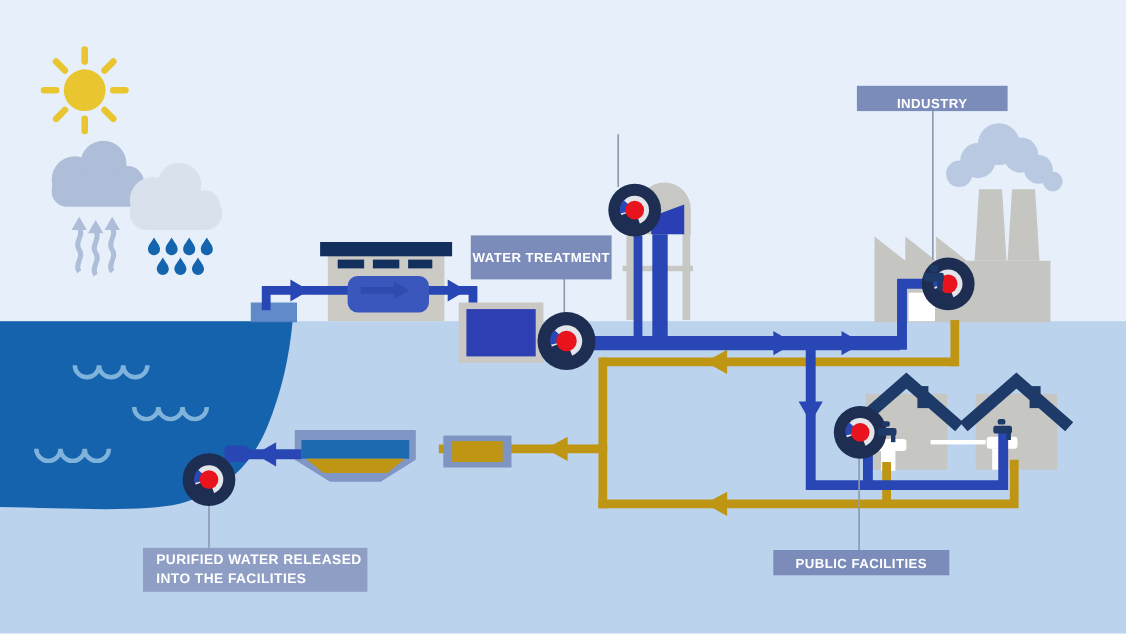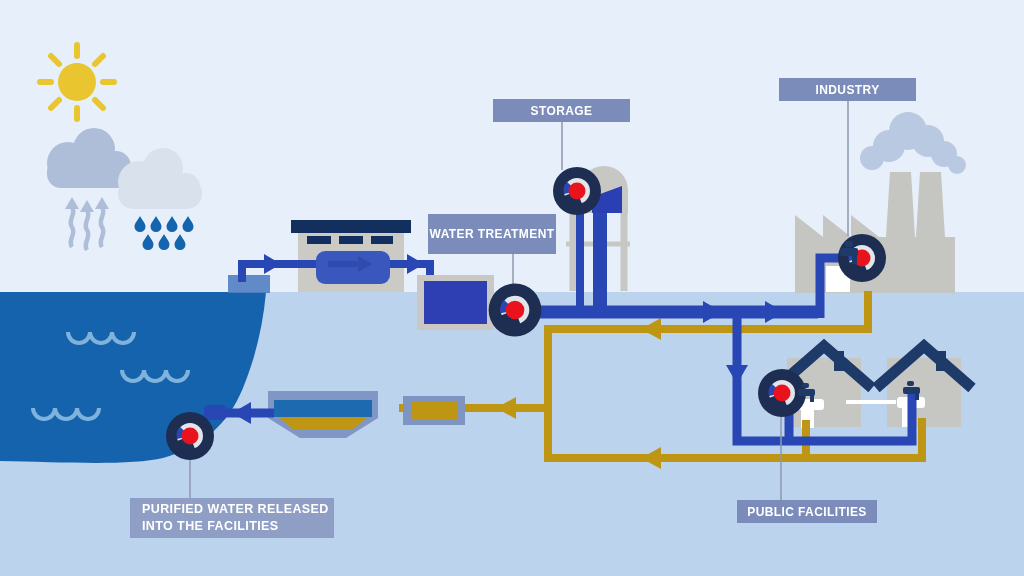--- a/index.html
+++ b/index.html
@@ -215,30 +215,27 @@
         <rect x="810" y="394" width="4" height="8"></rect>
         <rect x="802" y="383" width="7" height="5" rx="2"></rect>
   </g>
   <g fill="#1E3A68">
     <rect x="903" y="387" width="17" height="7" rx="2"></rect>
         <rect x="915" y="392" width="4" height="8"></rect>
         <rect x="907" y="381" width="7" height="5" rx="2"></rect>
   </g>
 </svg>
 
-<div class="badge" style="left:493px;top:99px;width:137px;height:23px;">
-  <span>STORAGE</span>
-</div>
 <div class="badge" style="left:428px;top:214px;width:128px;height:40px;">
   <span>WATER TREATMENT</span>
 </div>
-<div class="badge" style="left:779px;top:78px;width:137px;height:23px;">
+<div class="badge" style="left:779px;top:78px;width:137px;height:23px;align-items:flex-end;">
   <span>INDUSTRY</span>
 </div>
-<div class="badge" style="left:703px;top:500px;width:140px;height:23px;margin-left:34px;">
+<div class="badge" style="left:703px;top:500px;width:160px;height:23px;">
   <span>PUBLIC FACILITIES</span>
 </div>
 <div class="badge big" style="left:130px;top:498px;width:192px;height:40px;">
   <span>PURIFIED WATER RELEASED</span>
   <span>INTO THE FACILITIES</span>
 </div>
 
 </div>
 
 </body></html>

